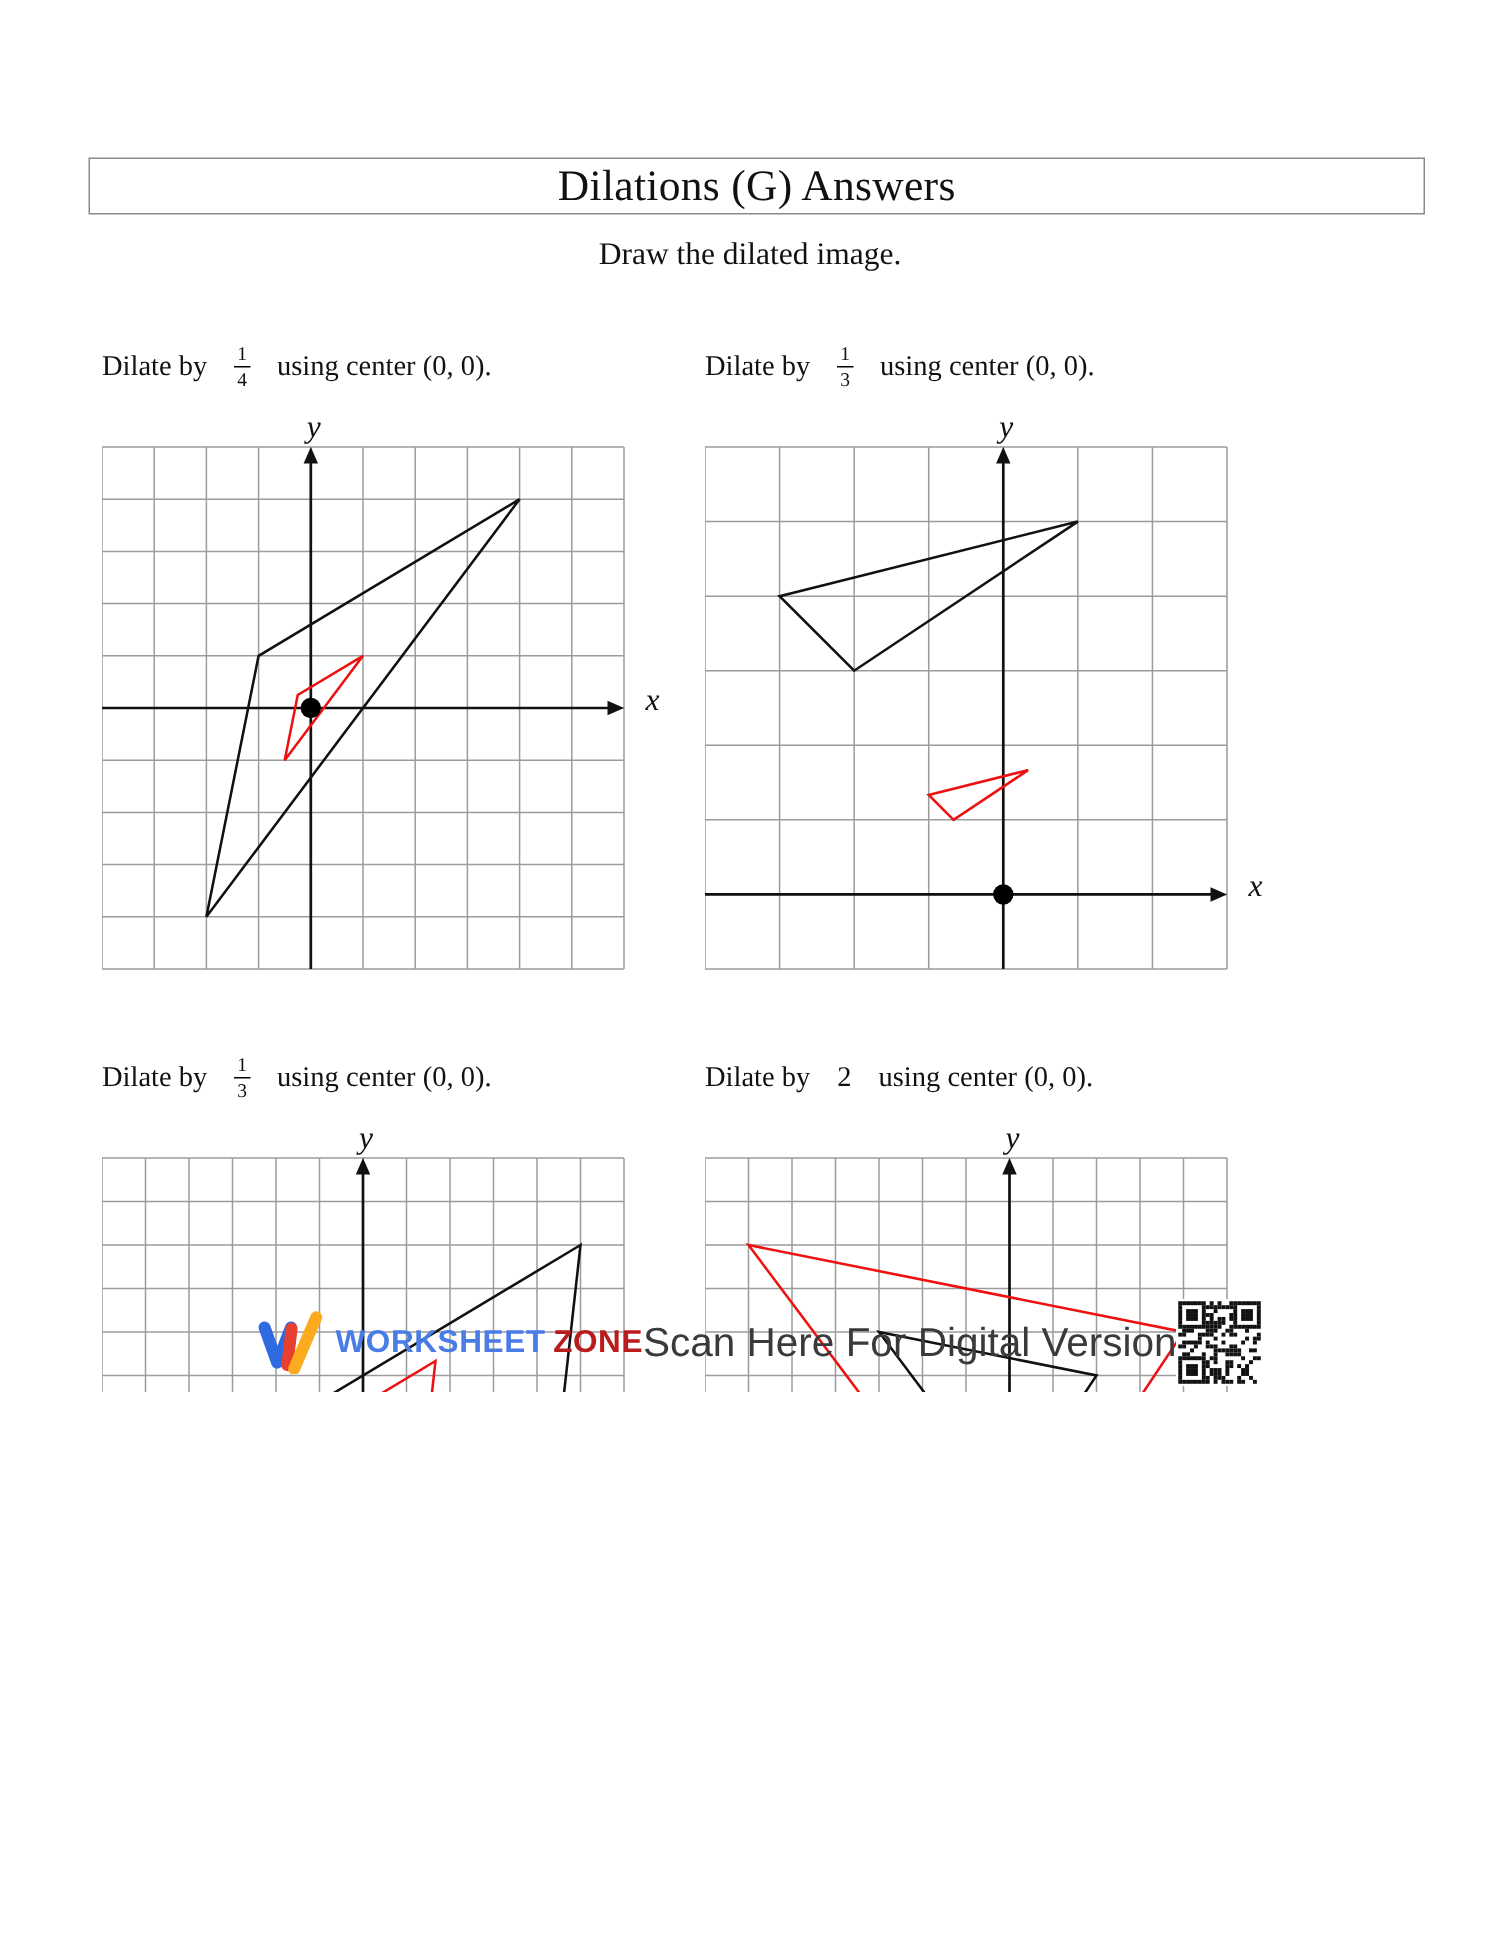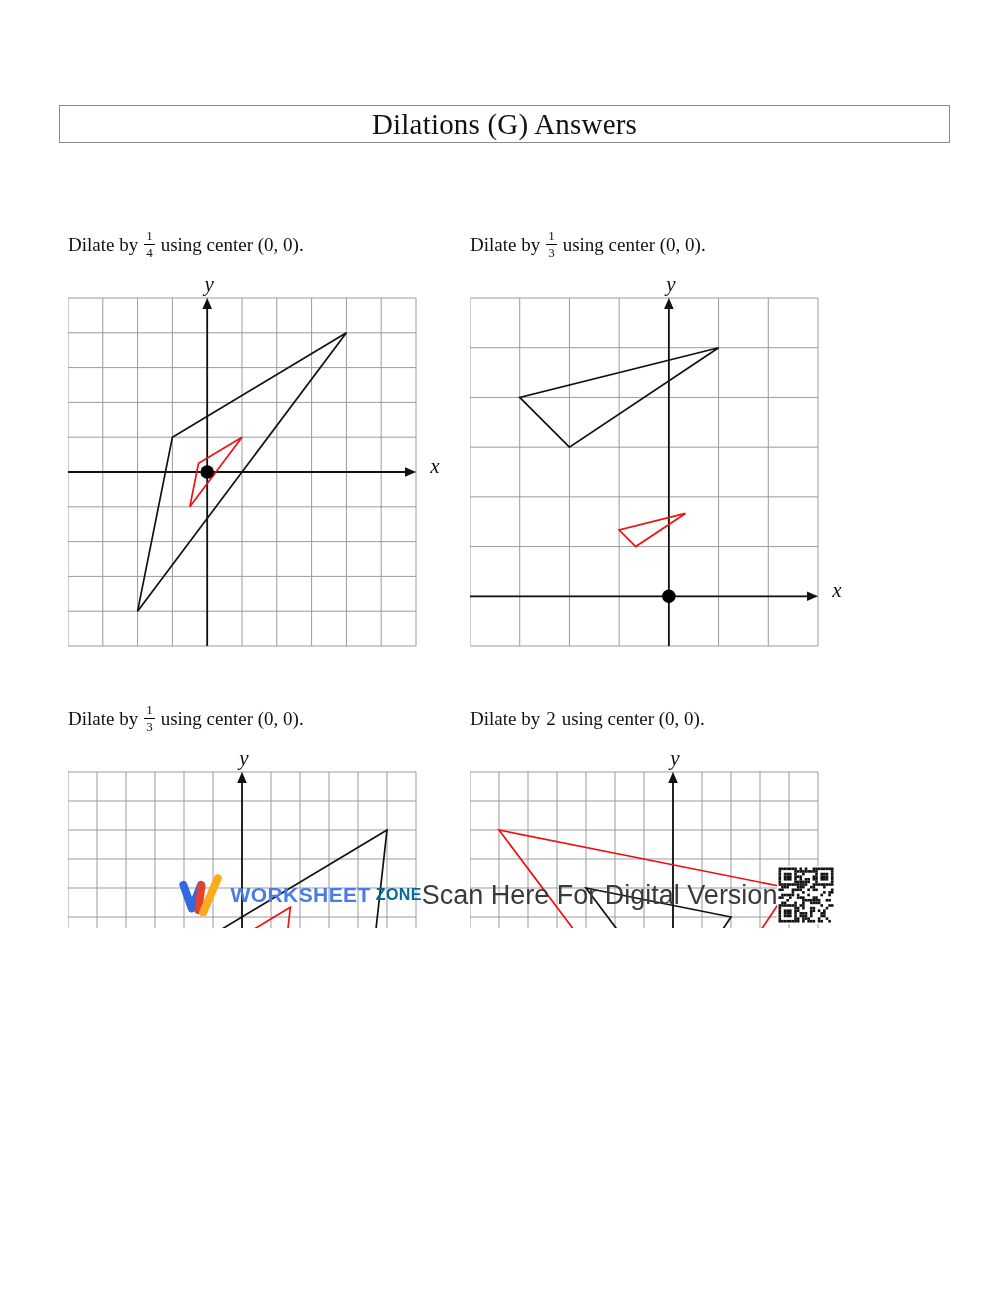--- a/index.html
+++ b/index.html
@@ -15,54 +15,55 @@
   .title-box h1 { margin:0; font-size:29px; font-weight:400; letter-spacing:0.2px; }
   .subtitle {
     position:absolute; left:0; top:157px; width:1000px; text-align:center; font-size:21px;
   }
   .problems {
     position:absolute; left:68px; top:224px;
     display:grid; grid-template-columns:402px 402px; grid-template-rows:474px auto;
   }
   .problem { width:402px; }
   .instruction {
-    height:42px; display:flex; align-items:center; gap:6px;
+    height:42px; display:flex; align-items:center; gap:18px;
     font-size:19px; white-space:nowrap;
   }
   .fraction {
     display:inline-flex; flex-direction:column; align-items:center;
     font-size:13px; line-height:1.05; transform:translateY(-1px);
   }
   .fraction .num { border-bottom:1.2px solid #000; padding:0 2px 1px 2px; }
   .fraction .den { padding-top:1px; }
   .scale-whole { font-size:19px; }
   .grid-slot { margin-top:8px; }
   .grid-slot svg { display:block; }
 
   .footer {
     position:absolute; left:20px; right:7px; bottom:3px; height:60px;
     display:flex; align-items:center; justify-content:center;
     font-family:"Liberation Sans", sans-serif;
   }
   .logo { display:flex; align-items:center; }
   .logo-mark { margin-right:7px; }
   .logo-word1 { color:#4a7ce6; font-weight:700; font-size:21px; letter-spacing:0.4px; }
-  .logo-word2 { color:#0369a1; font-weight:700; font-size:16px; letter-spacing:0.4px; margin-left:5px; }
+  .logo-word2 { color:#b91c1c; font-weight:700; font-size:21px; letter-spacing:0.4px; margin-left:5px; }
   .footer-right { display:flex; align-items:center; }
   .scan-text { font-size:27px; color:#3a3a3a; }
 </style>
 </head>
 <body>
 
 <div class="page">
 
   <div class="title-box">
     <h1>Dilations (G) Answers</h1>
   </div>
 
+  <div class="subtitle">Draw the dilated image.</div>
 
   <div class="problems" id="problems">
       <div class="problem">
     <div class="instruction">
       <span class="instr-prefix">Dilate by</span>
       <span class="fraction">
         <span class="num">1</span>
         <span class="den">4</span>
       </span>
       <span class="instr-suffix">using center (0, 0).</span>

